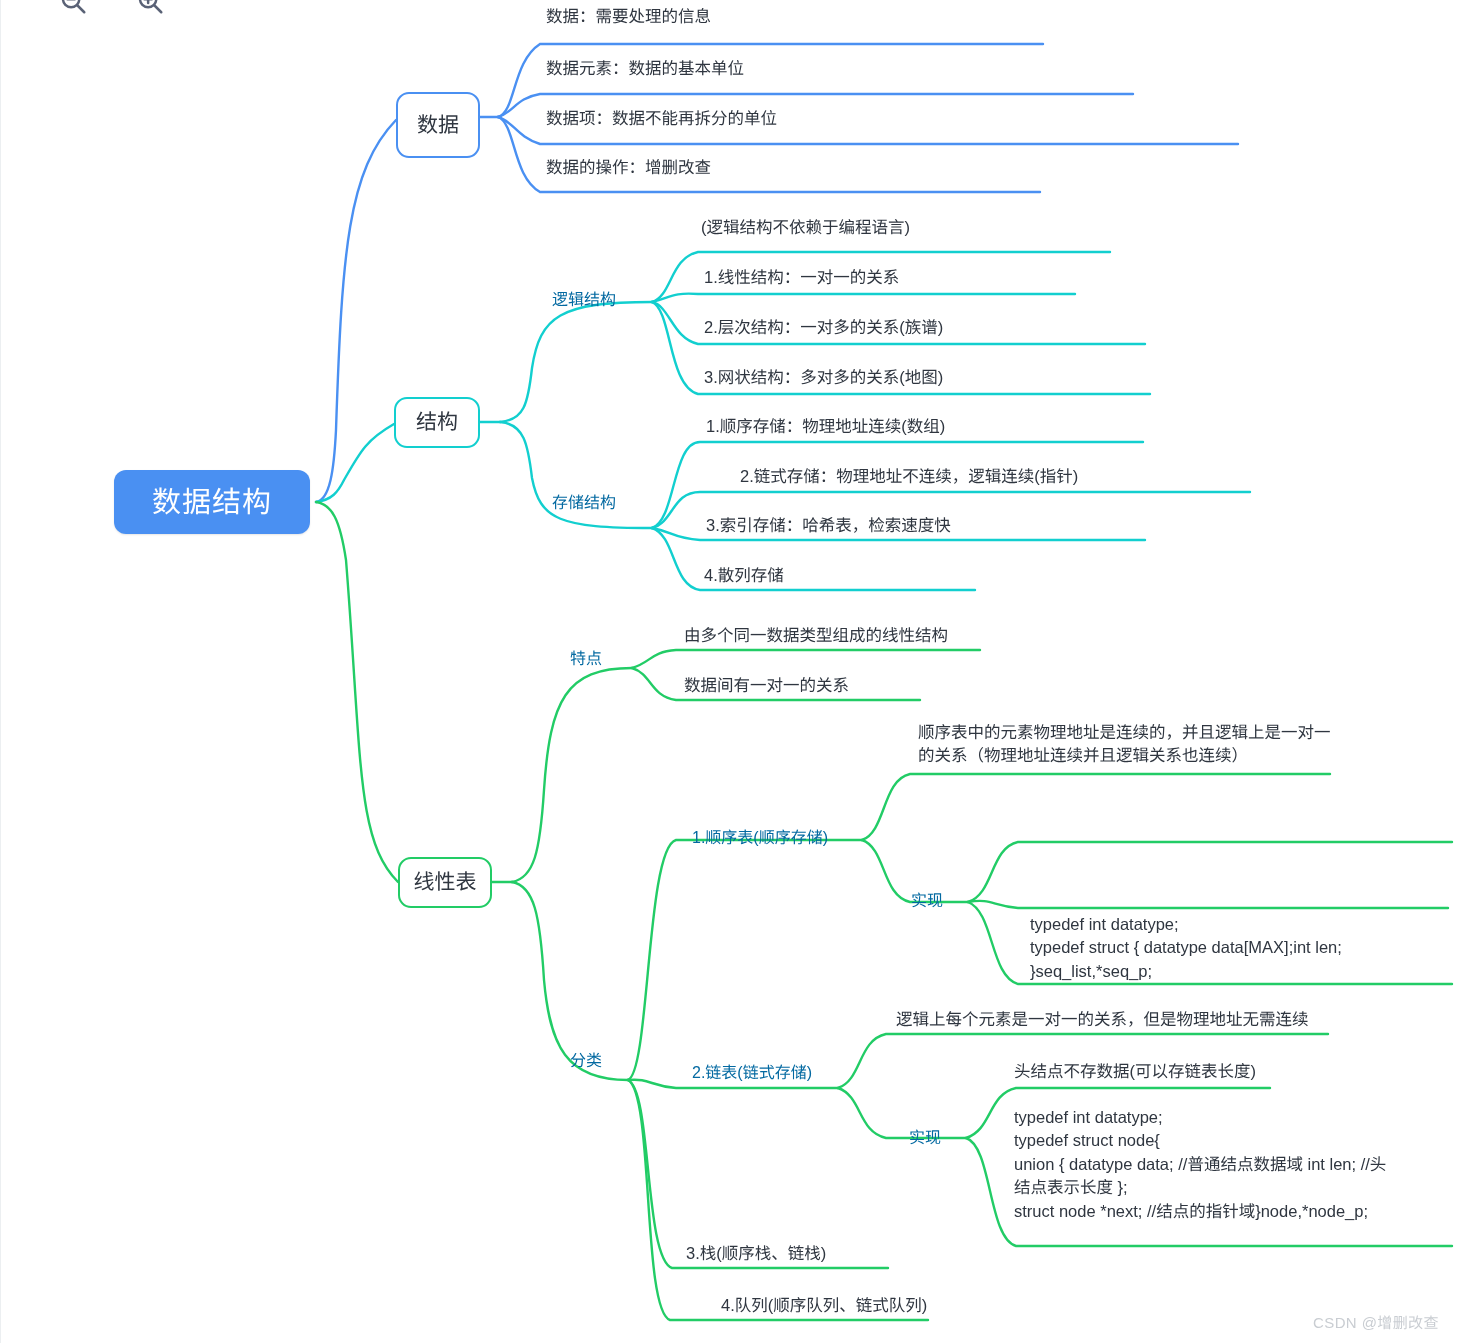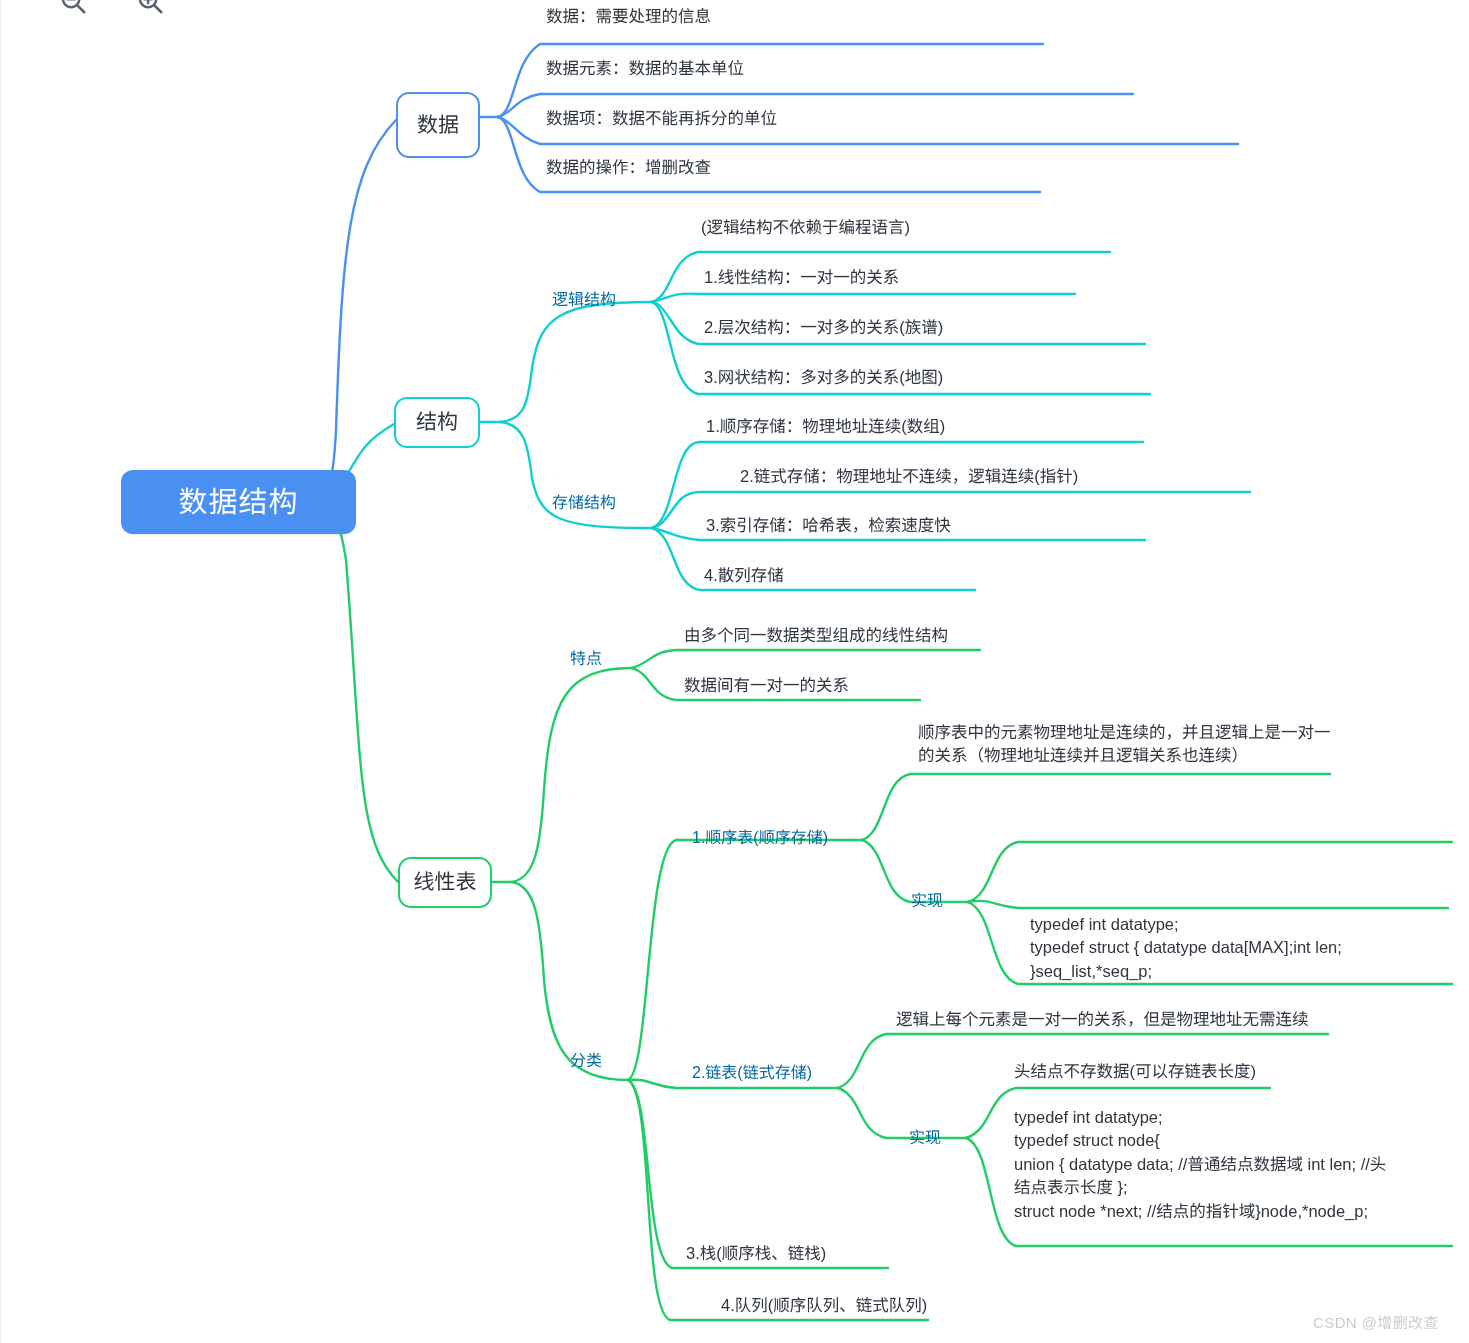--- a/index.html
+++ b/index.html
@@ -164,21 +164,21 @@
       <path d="M968 902 C 994 912 990 976 1018 984 L 1452 984" stroke="#22cc66"></path>
 
       <path d="M838 1088 C 862 1080 858 1040 886 1034 L 1328 1034" stroke="#22cc66"></path>
       <path d="M838 1088 C 862 1096 858 1132 886 1138 L 966 1138" stroke="#22cc66"></path>
 
       <path d="M966 1138 C 992 1130 988 1094 1016 1088 L 1270 1088" stroke="#22cc66"></path>
       <path d="M966 1138 C 992 1146 988 1238 1016 1246 L 1452 1246" stroke="#22cc66"></path>
     </g>
   </svg>
 
-  <div class="node root" style="left:121px;top:470px;width:235px;height:64px;">数据结构</div>
+  <div class="node root" style="left:114px;top:470px;width:196px;height:64px;">数据结构</div>
 
   <div class="node boxnode" style="left:396px;top:92px;width:84px;height:66px;">数据</div>
   <div class="node boxnode teal" style="left:394px;top:397px;width:86px;height:51px;">结构</div>
   <div class="node boxnode green" style="left:398px;top:857px;width:94px;height:51px;">线性表</div>
 
   <div class="node leaf" style="left:546px;top:5px;">数据：需要处理的信息</div>
   <div class="node leaf" style="left:546px;top:57px;">数据元素：数据的基本单位</div>
   <div class="node leaf" style="left:546px;top:107px;">数据项：数据不能再拆分的单位</div>
   <div class="node leaf" style="left:546px;top:156px;">数据的操作：增删改查</div>
 

